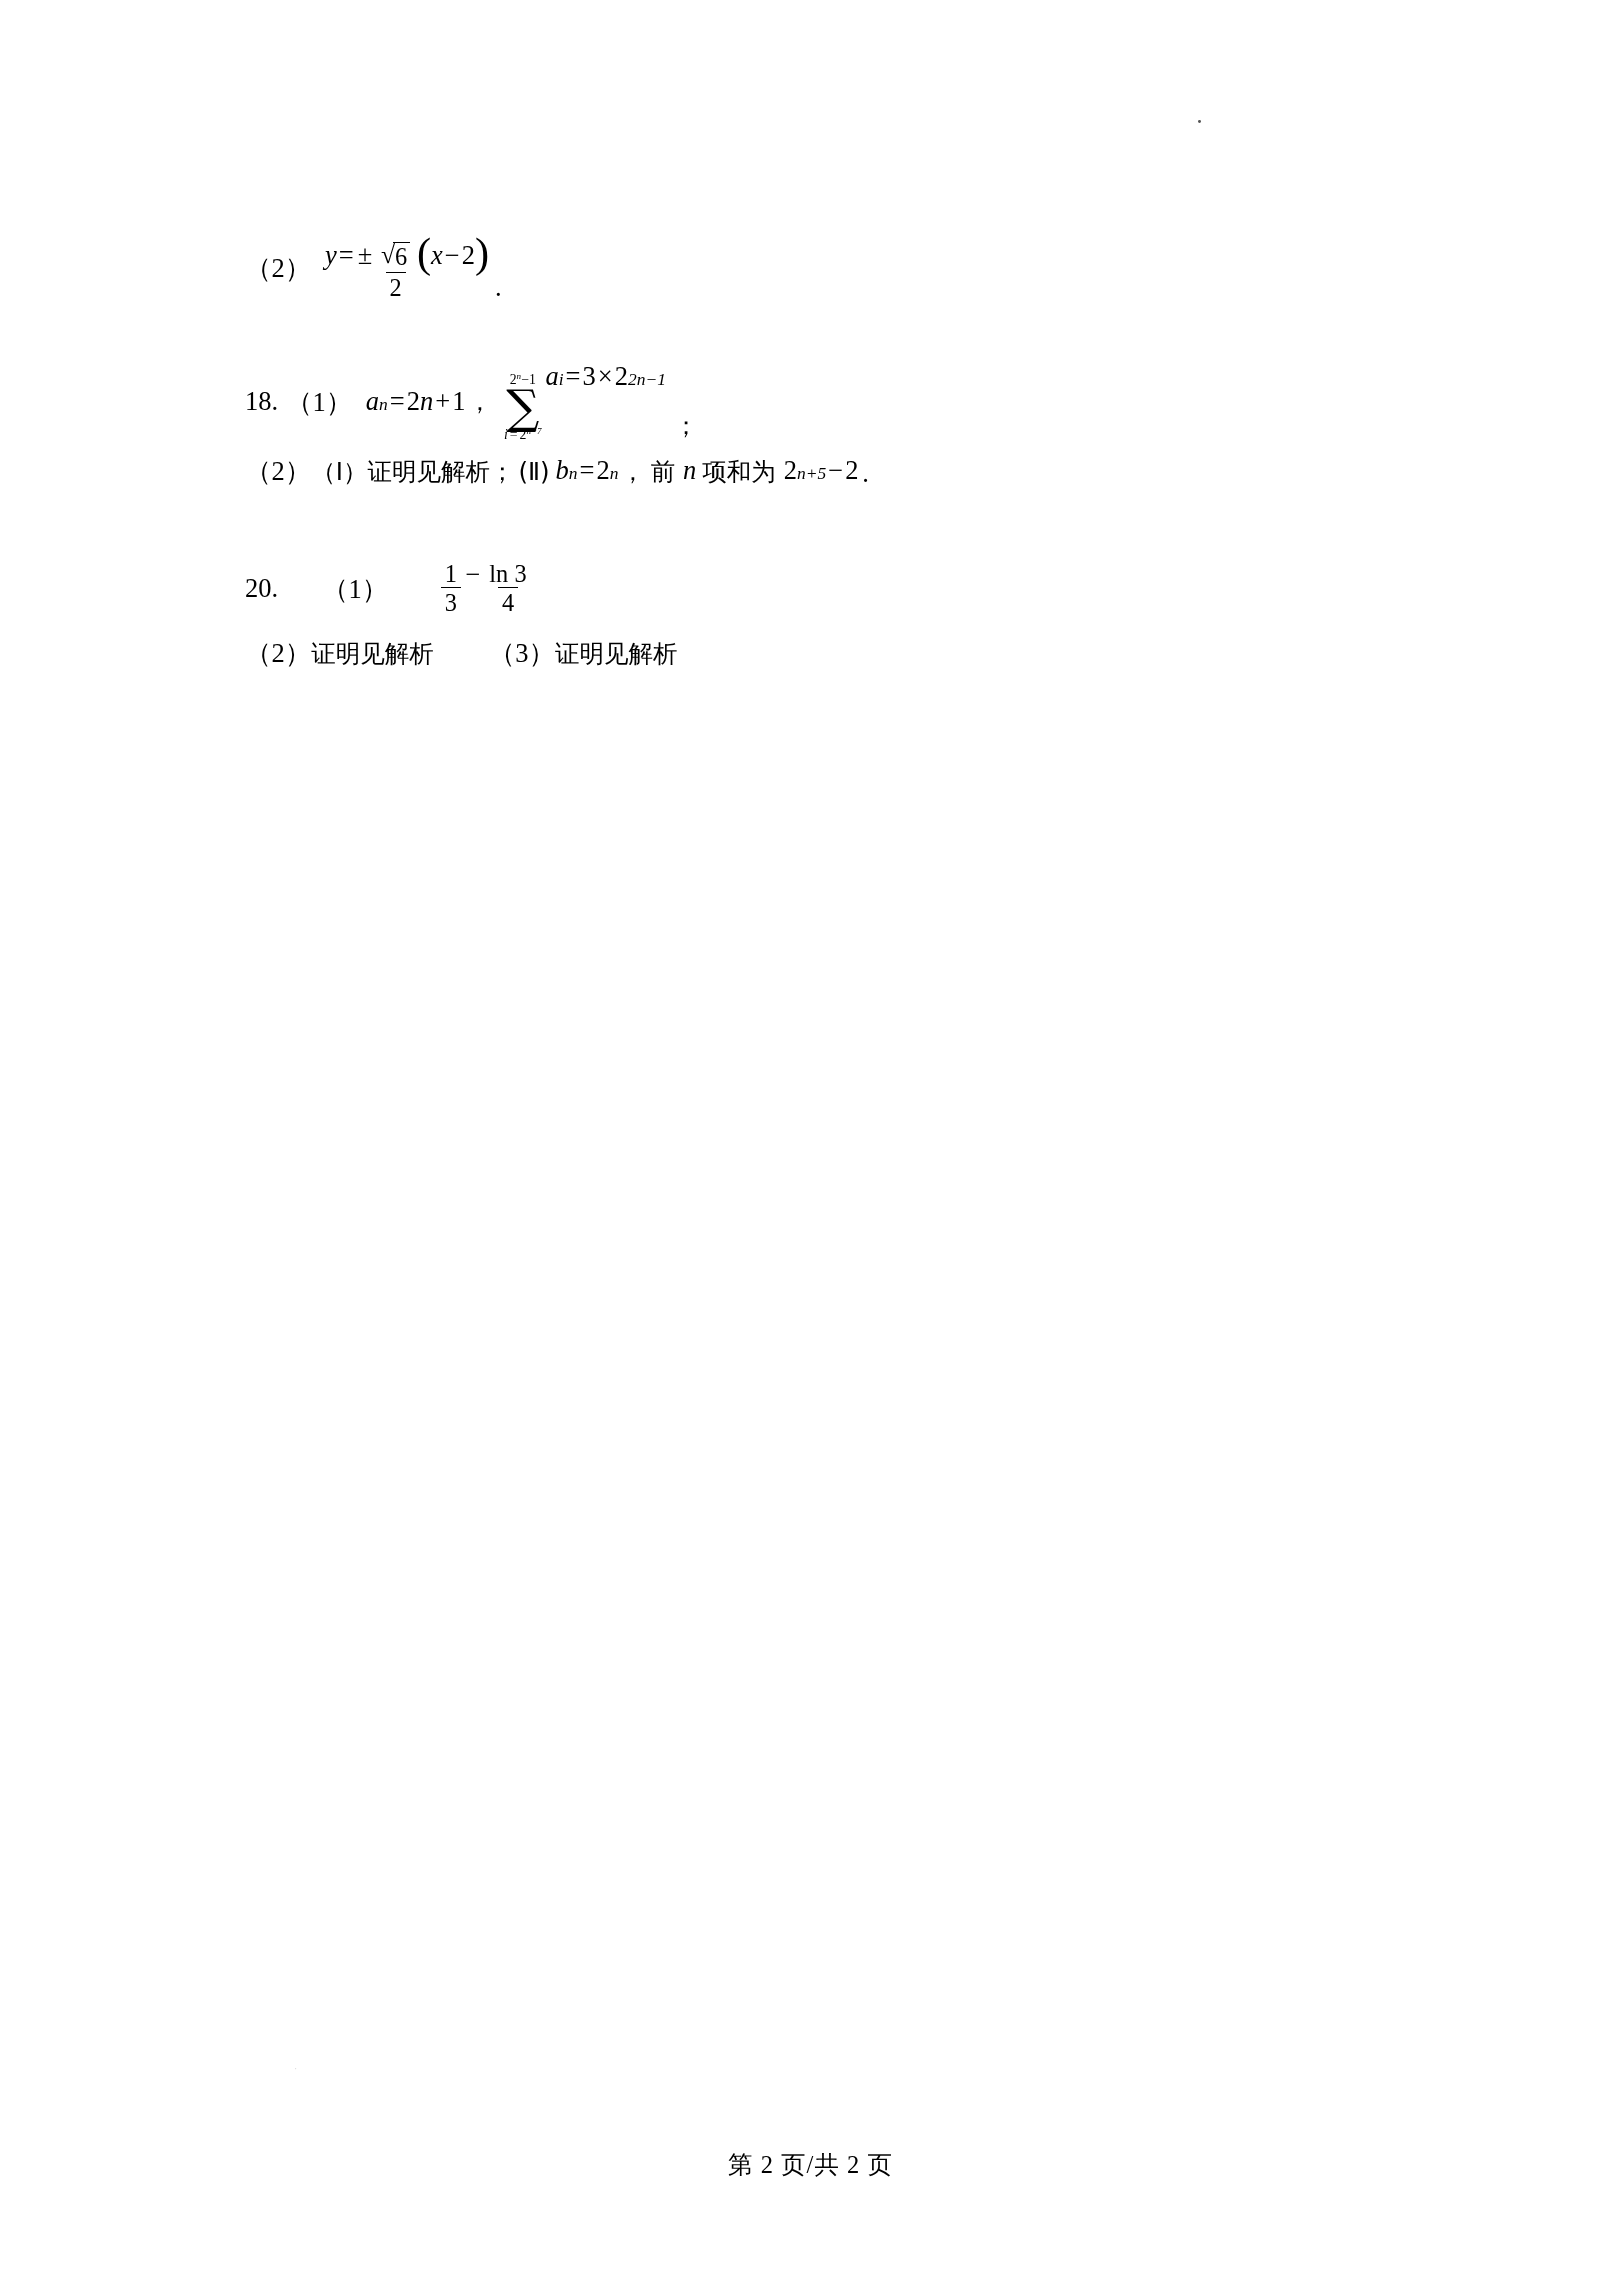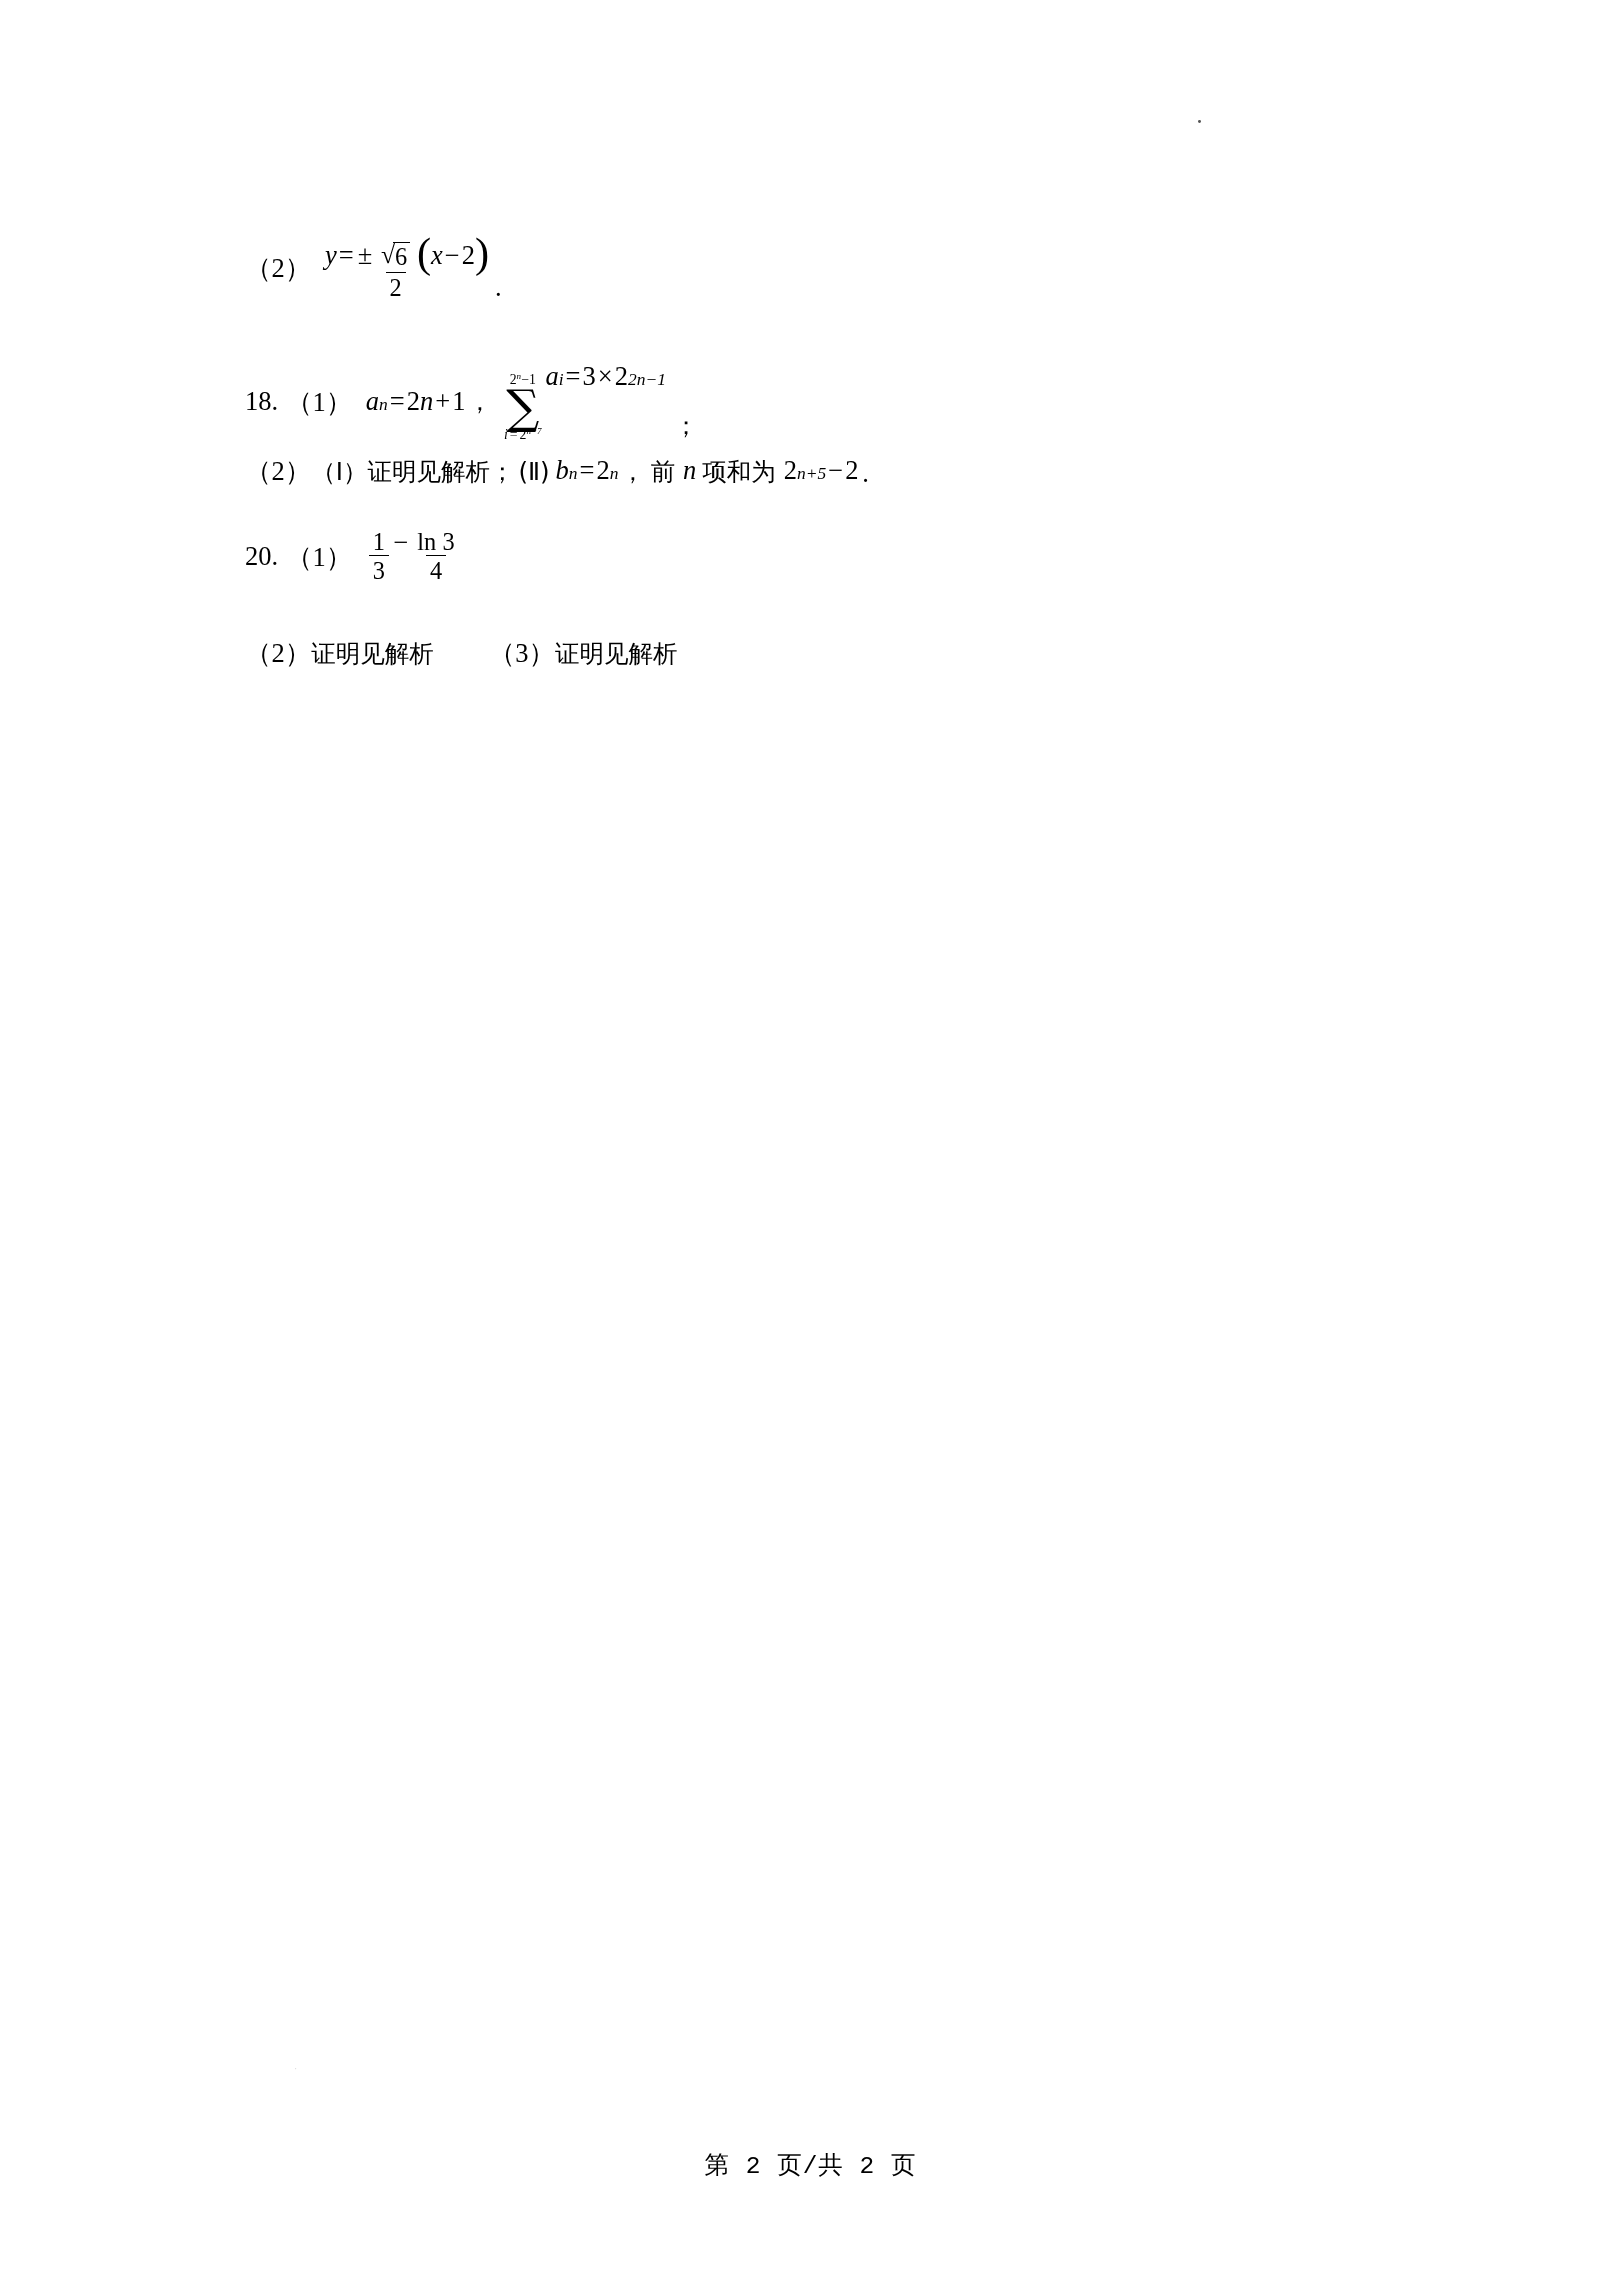--- a/index.html
+++ b/index.html
@@ -122,21 +122,21 @@
 
   
   .footer {
     position: absolute;
     left: 0;
     top: 2148px;
     width: 1621px;
     text-align: center;
   }
   .footer span {
-    font-family: Liberation Mono, monospace;
+    font-family: Liberation Serif, serif;
     font-size: 24.5px;
     letter-spacing: 1px;
   }
   .topdot {
     position: absolute;
     left: 1198px;
     top: 120px;
     width: 2.9px;
     height: 2.9px;
     background: #555;
@@ -242,21 +242,21 @@
 
     <span class="mathline" style="margin-left:7.8px;">
       <span class="mn">2</span>
         <span class="sup">n+5</span>
       <span class="mo">−</span>
       <span class="mn">2</span>
     </span>
     <span class="label" style="margin-left:3.9px; align-self:flex-end;">.</span>
   </div>
 
-  <div class="row" style="left:245px; top:527px;">
+  <div class="row" style="left:245px; top:559px;gap:36px;">
     <span class="label">20.</span>
     <span class="label" style="margin-left:7.8px;">（1）</span>
     <span class="mathline" style="margin-left:13.7px;">
       <span class="frac">
         <span class="num mn">1</span>
         <span class="den mn">3</span>
       </span>
       <span class="mo">−</span>
       <span class="frac">
         <span class="num mn">ln 3</span>

